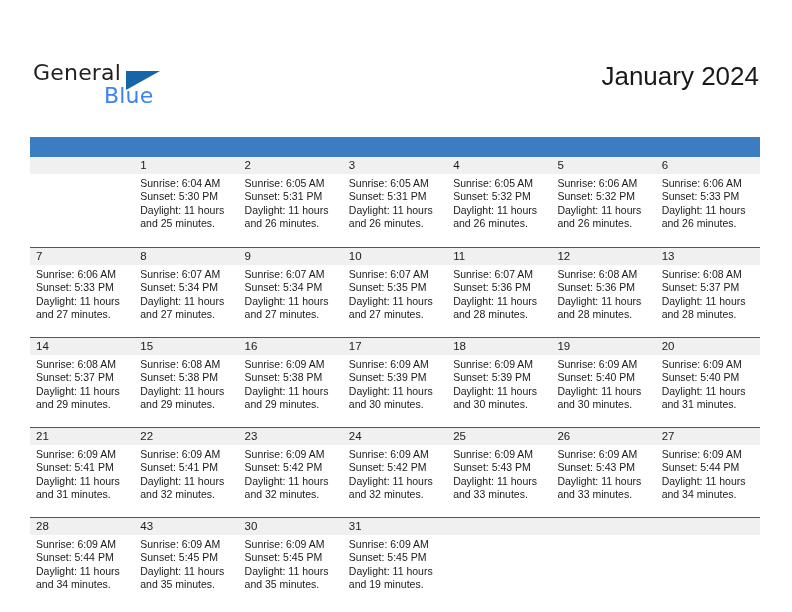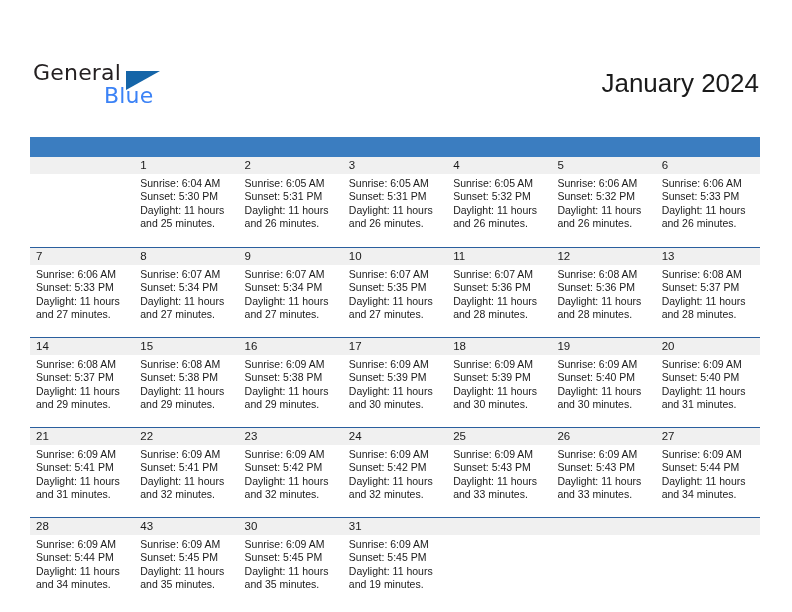--- a/index.html
+++ b/index.html
@@ -63,21 +63,21 @@
     top: 11px;
     width: 0;
     height: 0;
     border-left: 34px solid #1565a8;
     border-bottom: 19px solid transparent;
   }
 
   .title-block {
     position: absolute;
     right: 0;
-    top: 7px;
+    top: 0;
     text-align: center;
   }
   .cal-title {
     font-size: 26px;
     font-weight: normal;
     color: #1a1a1a;
     line-height: 32px;
     white-space: nowrap;
   }
   .cal-subtitle {

